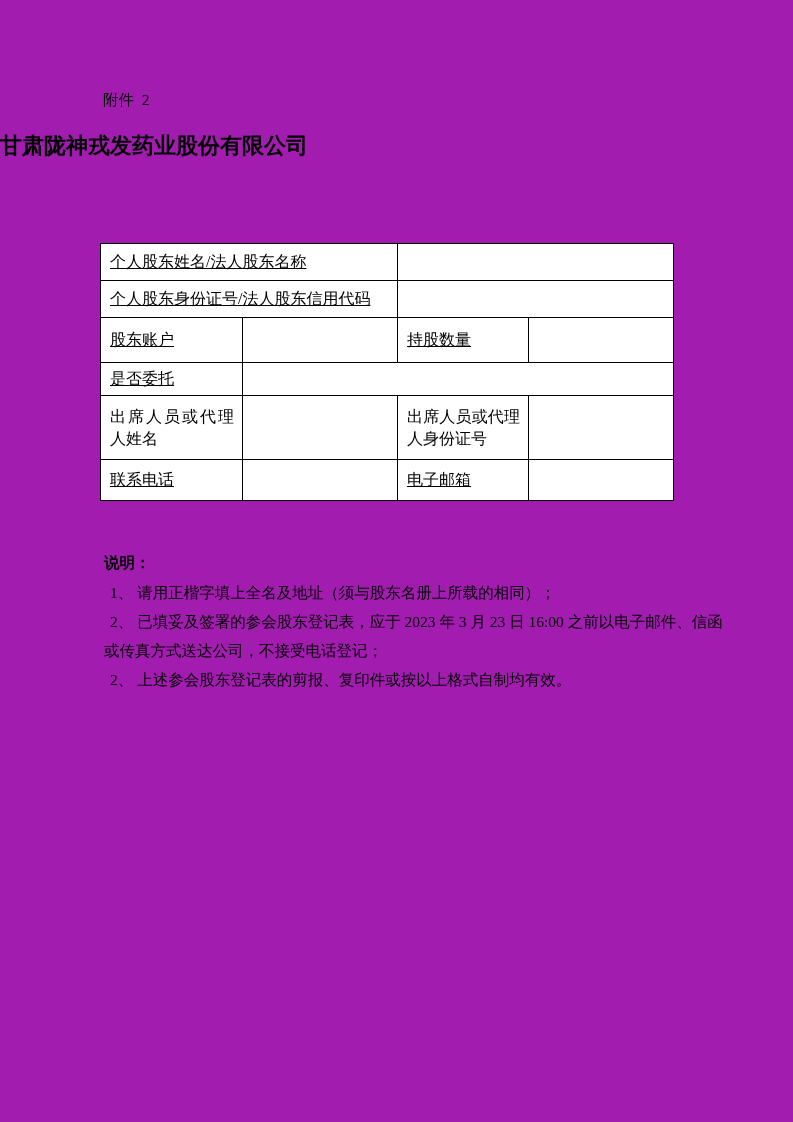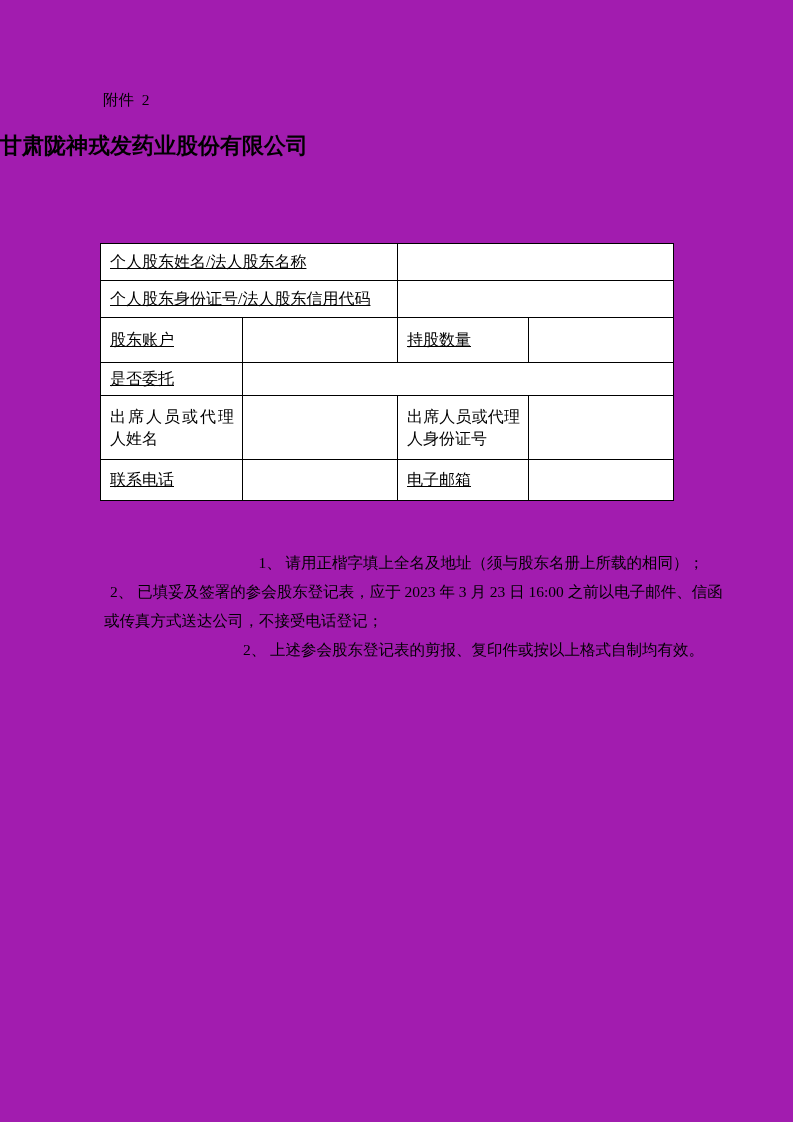--- a/index.html
+++ b/index.html
@@ -64,21 +64,21 @@
     font-weight: bold;
     font-size: 15.5px;
     line-height: 30px;
     white-space: pre;
   }
   .note-line {
     font-size: 15.5px;
     line-height: 29px;
     white-space: pre;
   }
-  .note-line.numbered { padding-left: 6px; text-align: right; }
+  .note-line.numbered { padding-left: 6px; }
 </style>
 </head>
 <body>
 
 <div class="page">
 
   <div class="attachment">附件  2</div>
 
   <div class="doc-title title-1">甘肃陇神戎发药业股份有限公司</div>
 
@@ -118,19 +118,20 @@
       <tr style="height:41px">
         <td class="nowrap">联系电话</td>
         <td></td>
         <td class="nowrap">电子邮箱</td>
         <td></td>
       </tr>
     </tbody>
   </table>
 
   <div class="notes">
+    <div class="notes-heading">说明：</div>
     <div class="note-line numbered">1、 请用正楷字填上全名及地址（须与股东名册上所载的相同）；</div>
     <div class="note-line numbered">2、 已填妥及签署的参会股东登记表，应于 2023 年 3 月 23 日 16:00 之前以电子邮件、信函</div>
     <div class="note-line">或传真方式送达公司，不接受电话登记；</div>
     <div class="note-line numbered">2、 上述参会股东登记表的剪报、复印件或按以上格式自制均有效。</div>
   </div>
 
 </div>
 
 </body></html>

